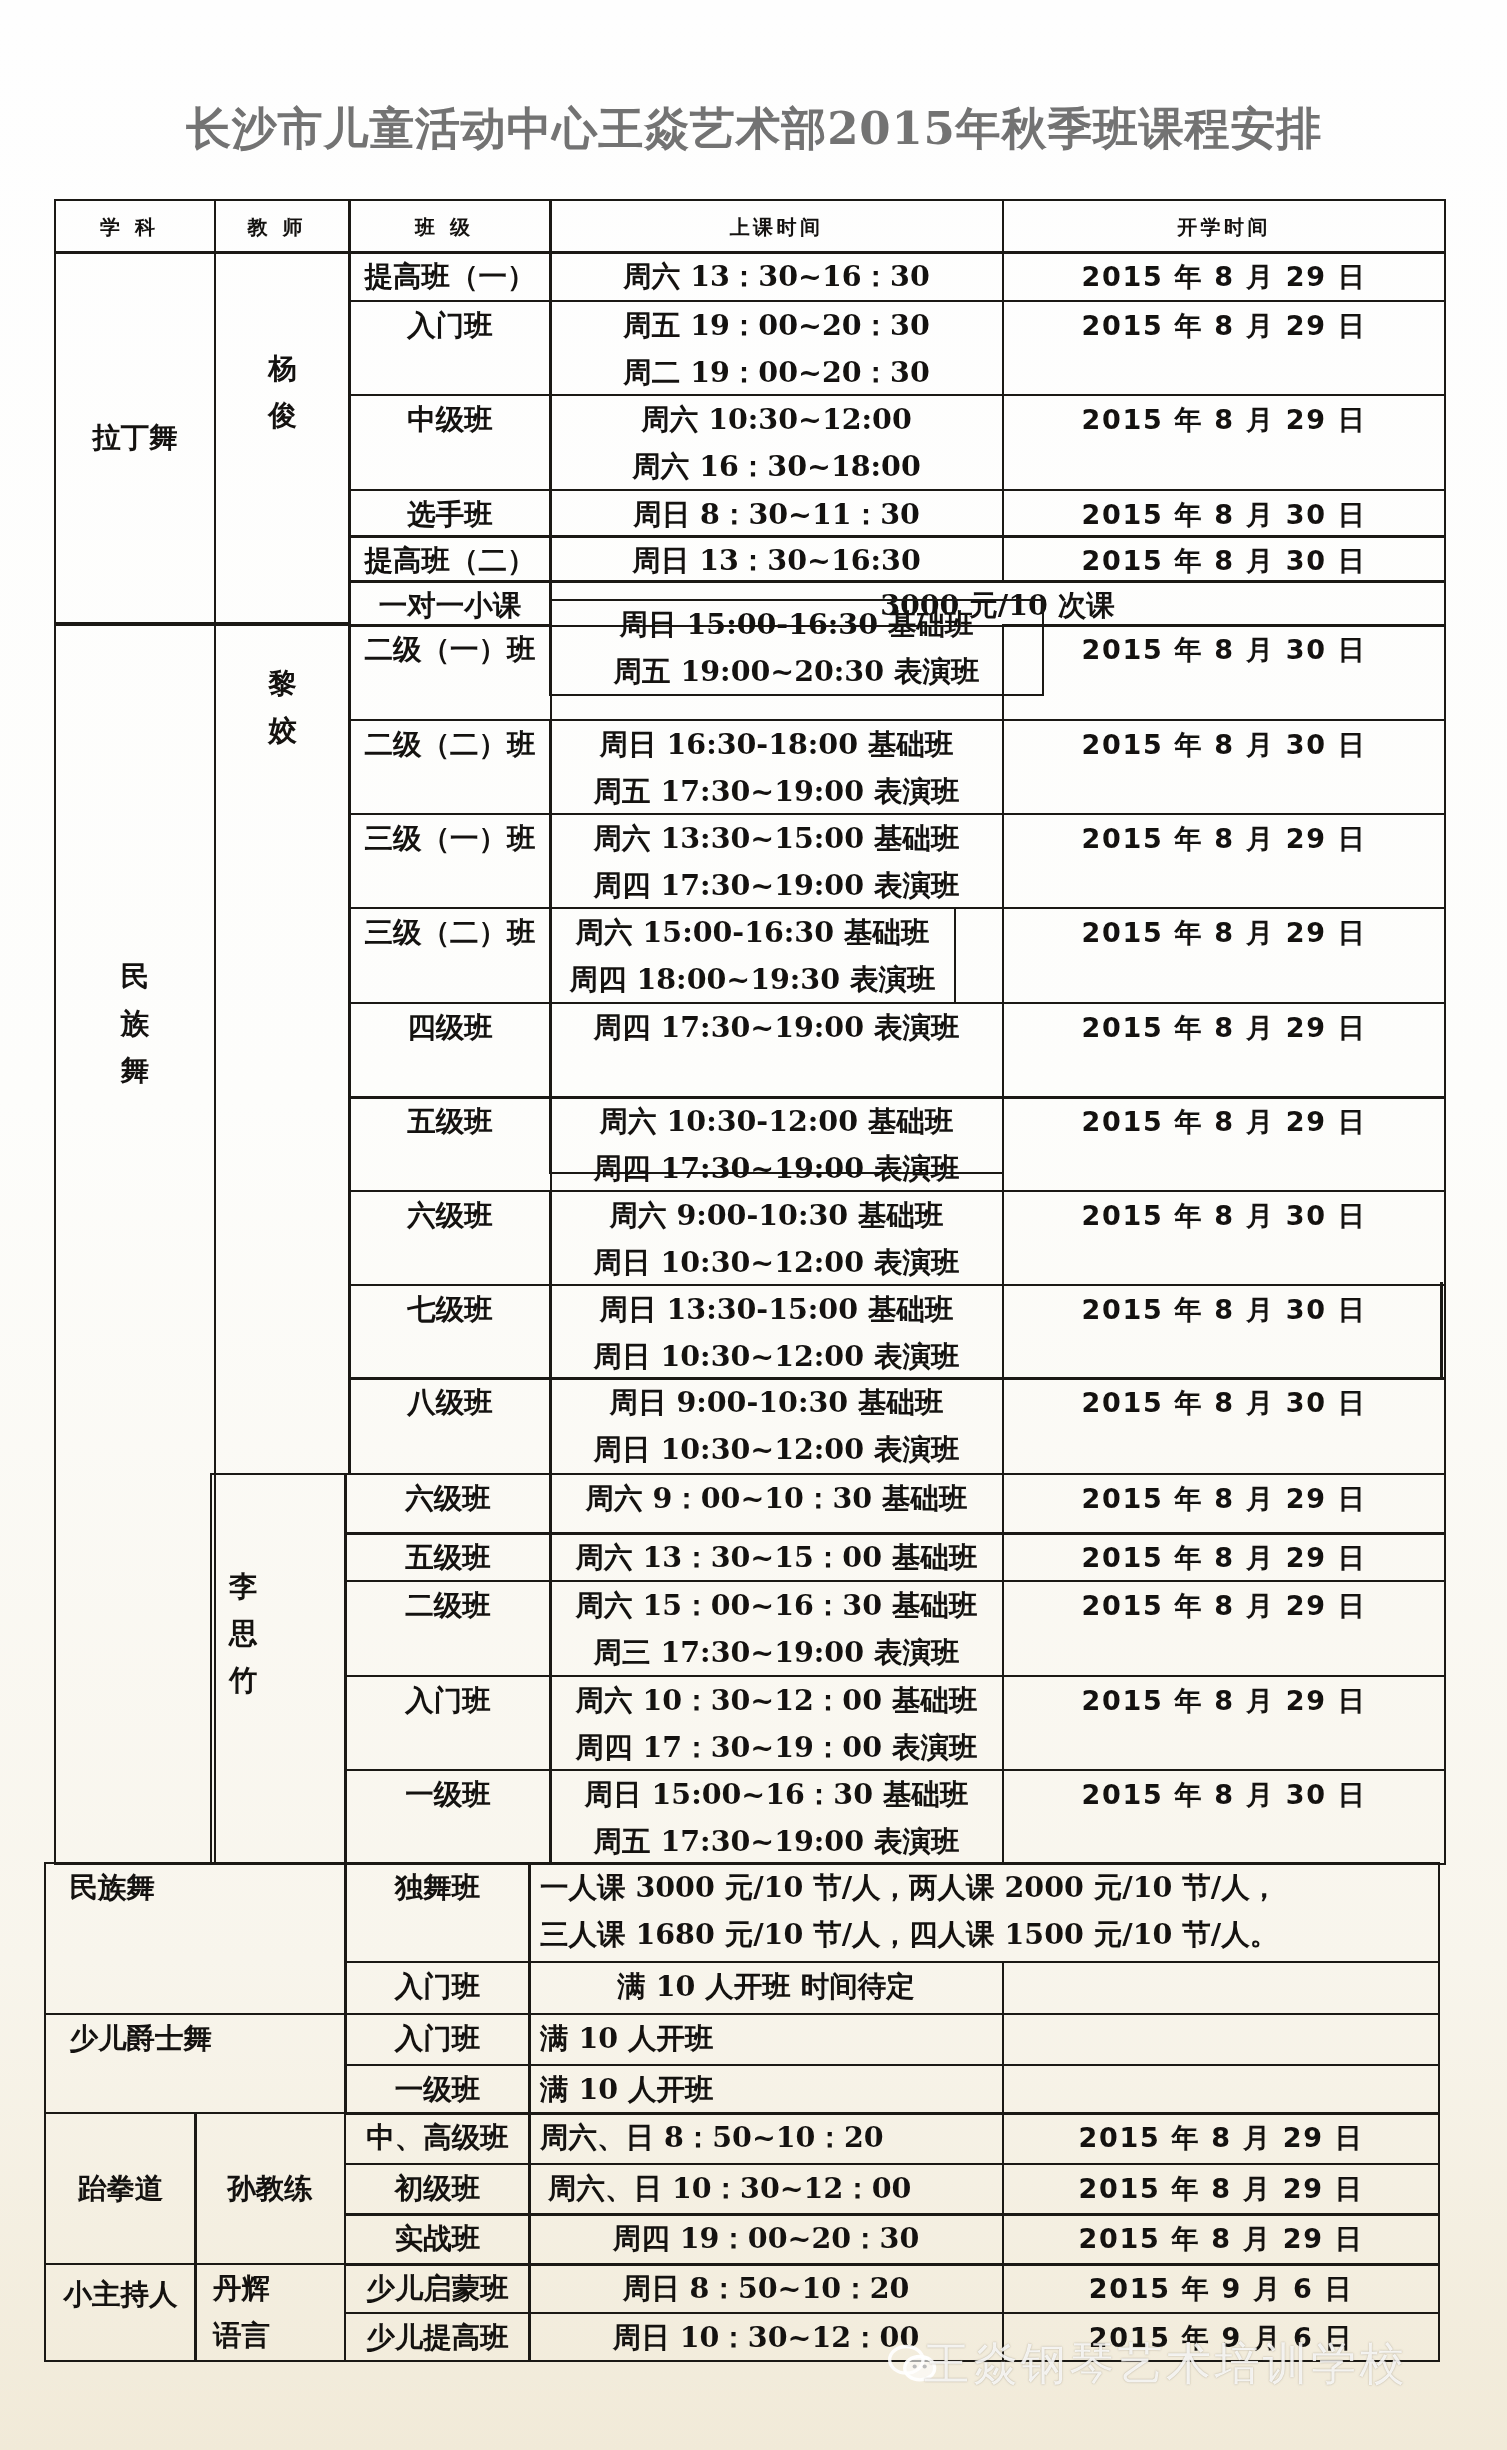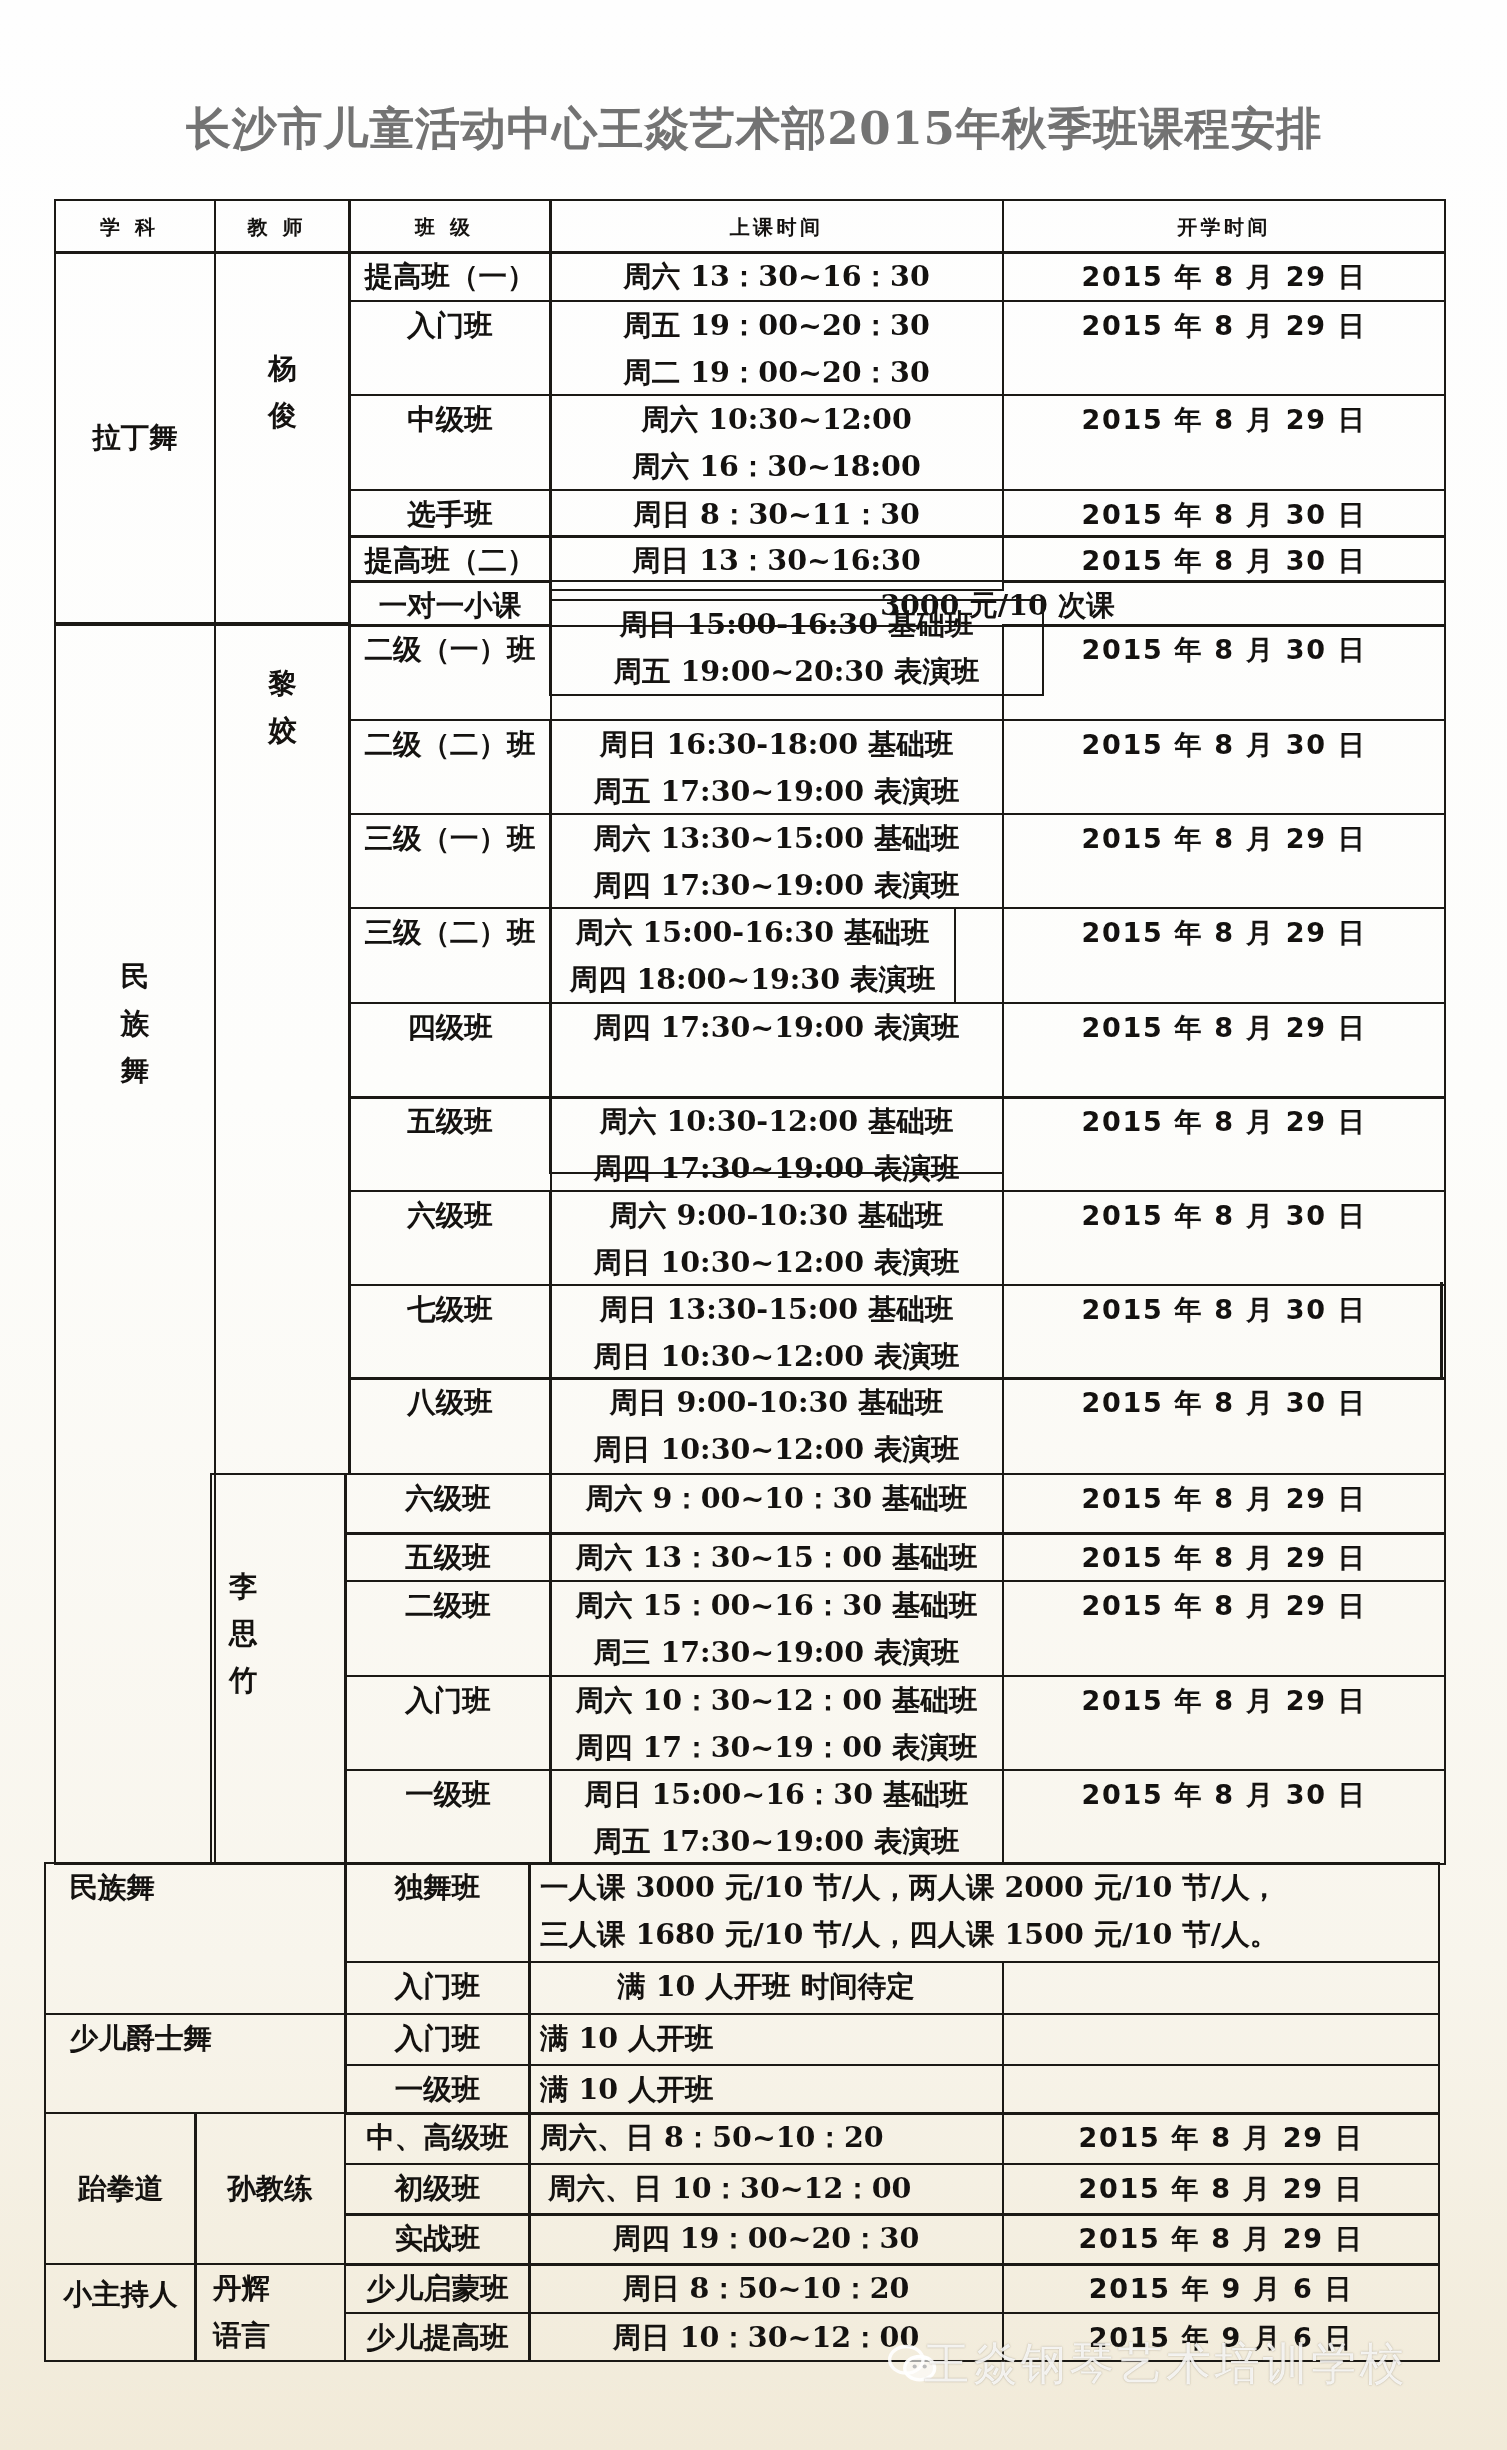--- a/index.html
+++ b/index.html
@@ -90,21 +90,21 @@
   <div class="cell" style="left:549px;top:489px;width:455px;height:49px;">
       <span class="ln">周日 8：30~11：30</span>
     </div>
   <div class="cell date" style="left:1002px;top:489px;width:444px;height:49px;">
       <span class="ln">2015 年 8 月 30 日</span>
     </div>
 
   <div class="cell" style="left:348px;top:535px;width:204px;height:48px;">
       <span class="ln">提高班（二）</span>
     </div>
-  <div class="cell" style="left:549px;top:535px;width:455px;height:56px;">
+  <div class="cell" style="left:549px;top:535px;width:455px;height:48px;">
       <span class="ln">周日 13：30~16:30</span>
     </div>
   <div class="cell date" style="left:1002px;top:535px;width:444px;height:48px;">
       <span class="ln">2015 年 8 月 30 日</span>
     </div>
 
   <div class="cell" style="left:348px;top:580px;width:204px;height:47px;">
       <span class="ln">一对一小课</span>
     </div>
   <div class="cell" style="left:549px;top:580px;width:897px;height:47px;">

